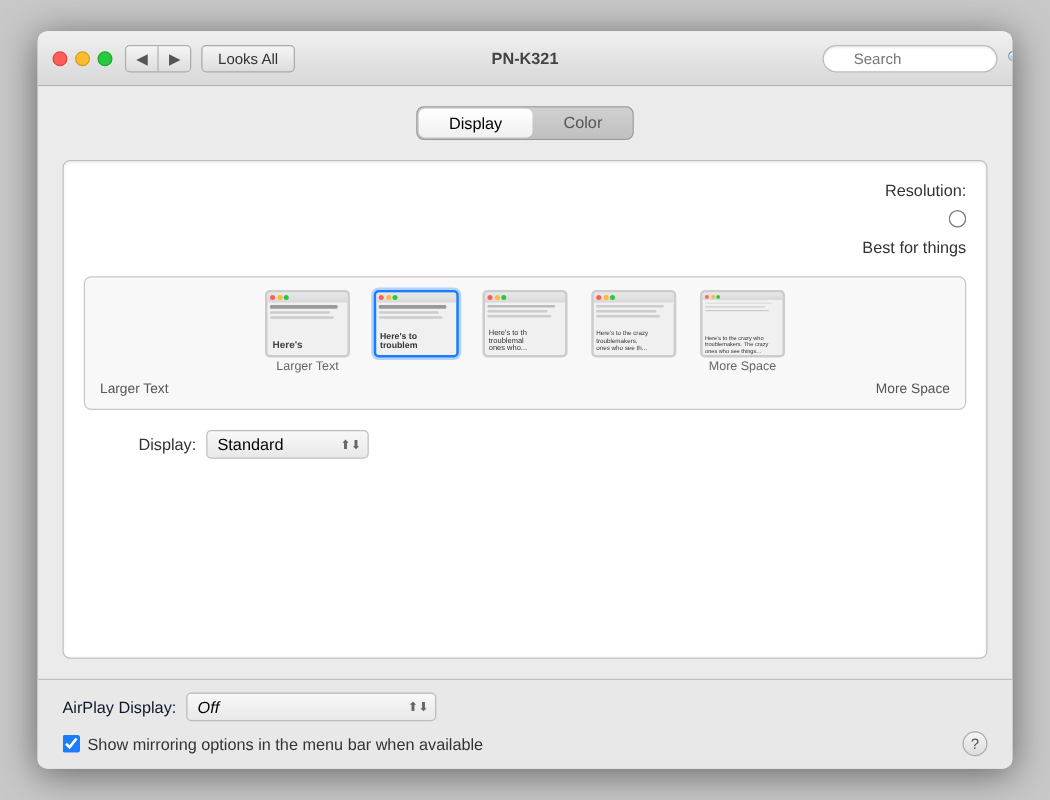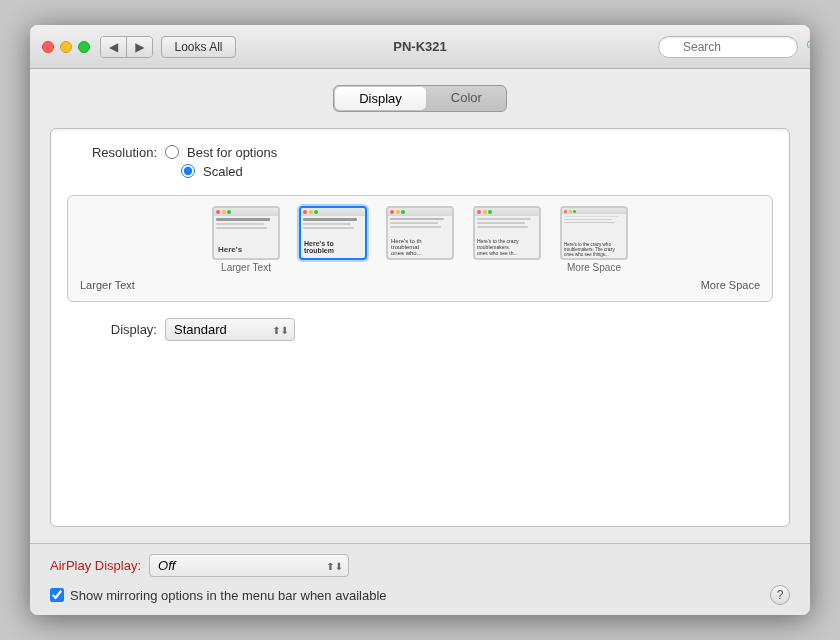--- a/index.html
+++ b/index.html
@@ -261,22 +261,23 @@
     }
 
     .resolution-row {
       display: flex;
       flex-direction: column;
       gap: 4px;
     }
 
     .resolution-option {
       display: flex;
-      align-items: flex-start;
+      align-items: flex-end;
       gap: 8px;
+      flex-direction: column;
     }
 
     .resolution-label {
       font-size: 13px;
       color: #333;
       min-width: 90px;
       text-align: right;
     }
 
     .radio-input {
@@ -421,21 +422,21 @@
     }
 
     .airplay-row {
       display: flex;
       align-items: center;
       gap: 8px;
     }
 
     .airplay-label {
       font-size: 13px;
-      color: #b91c1c;
+      color: #0f172a;
       font-weight: 500;
     }
 
     .airplay-select-wrapper {
       position: relative;
       display: inline-block;
     }
 
     .airplay-select {
       background: linear-gradient(to bottom, #f8f8f8, #e8e8e8);
@@ -526,25 +527,21 @@
 
     <div class="main-panel">
 
 
       <div class="settings-panel">
 
         <div class="resolution-row">
           <div class="resolution-option">
             <span class="resolution-label">Resolution:</span>
             <input type="radio" class="radio-input" name="resolution" value="best" style="">
-            <span class="option-text">Best for options</span>
-          </div>
-          <div class="resolution-option" style="margin-left: calc(90px + 16px + 8px);">
-            <input type="radio" class="radio-input" name="resolution" value="scaled" checked="" style="">
-            <span class="option-text">Scaled</span>
+            <span class="option-text">Best for things</span>
           </div>
         </div>
 
         <div class="scaled-options">
           <div class="scaled-thumbnails">
 
             <div class="thumb-item">
               <div class="thumb-frame">
                 <div class="thumb-bar">
                     <div class="td r"></div>

